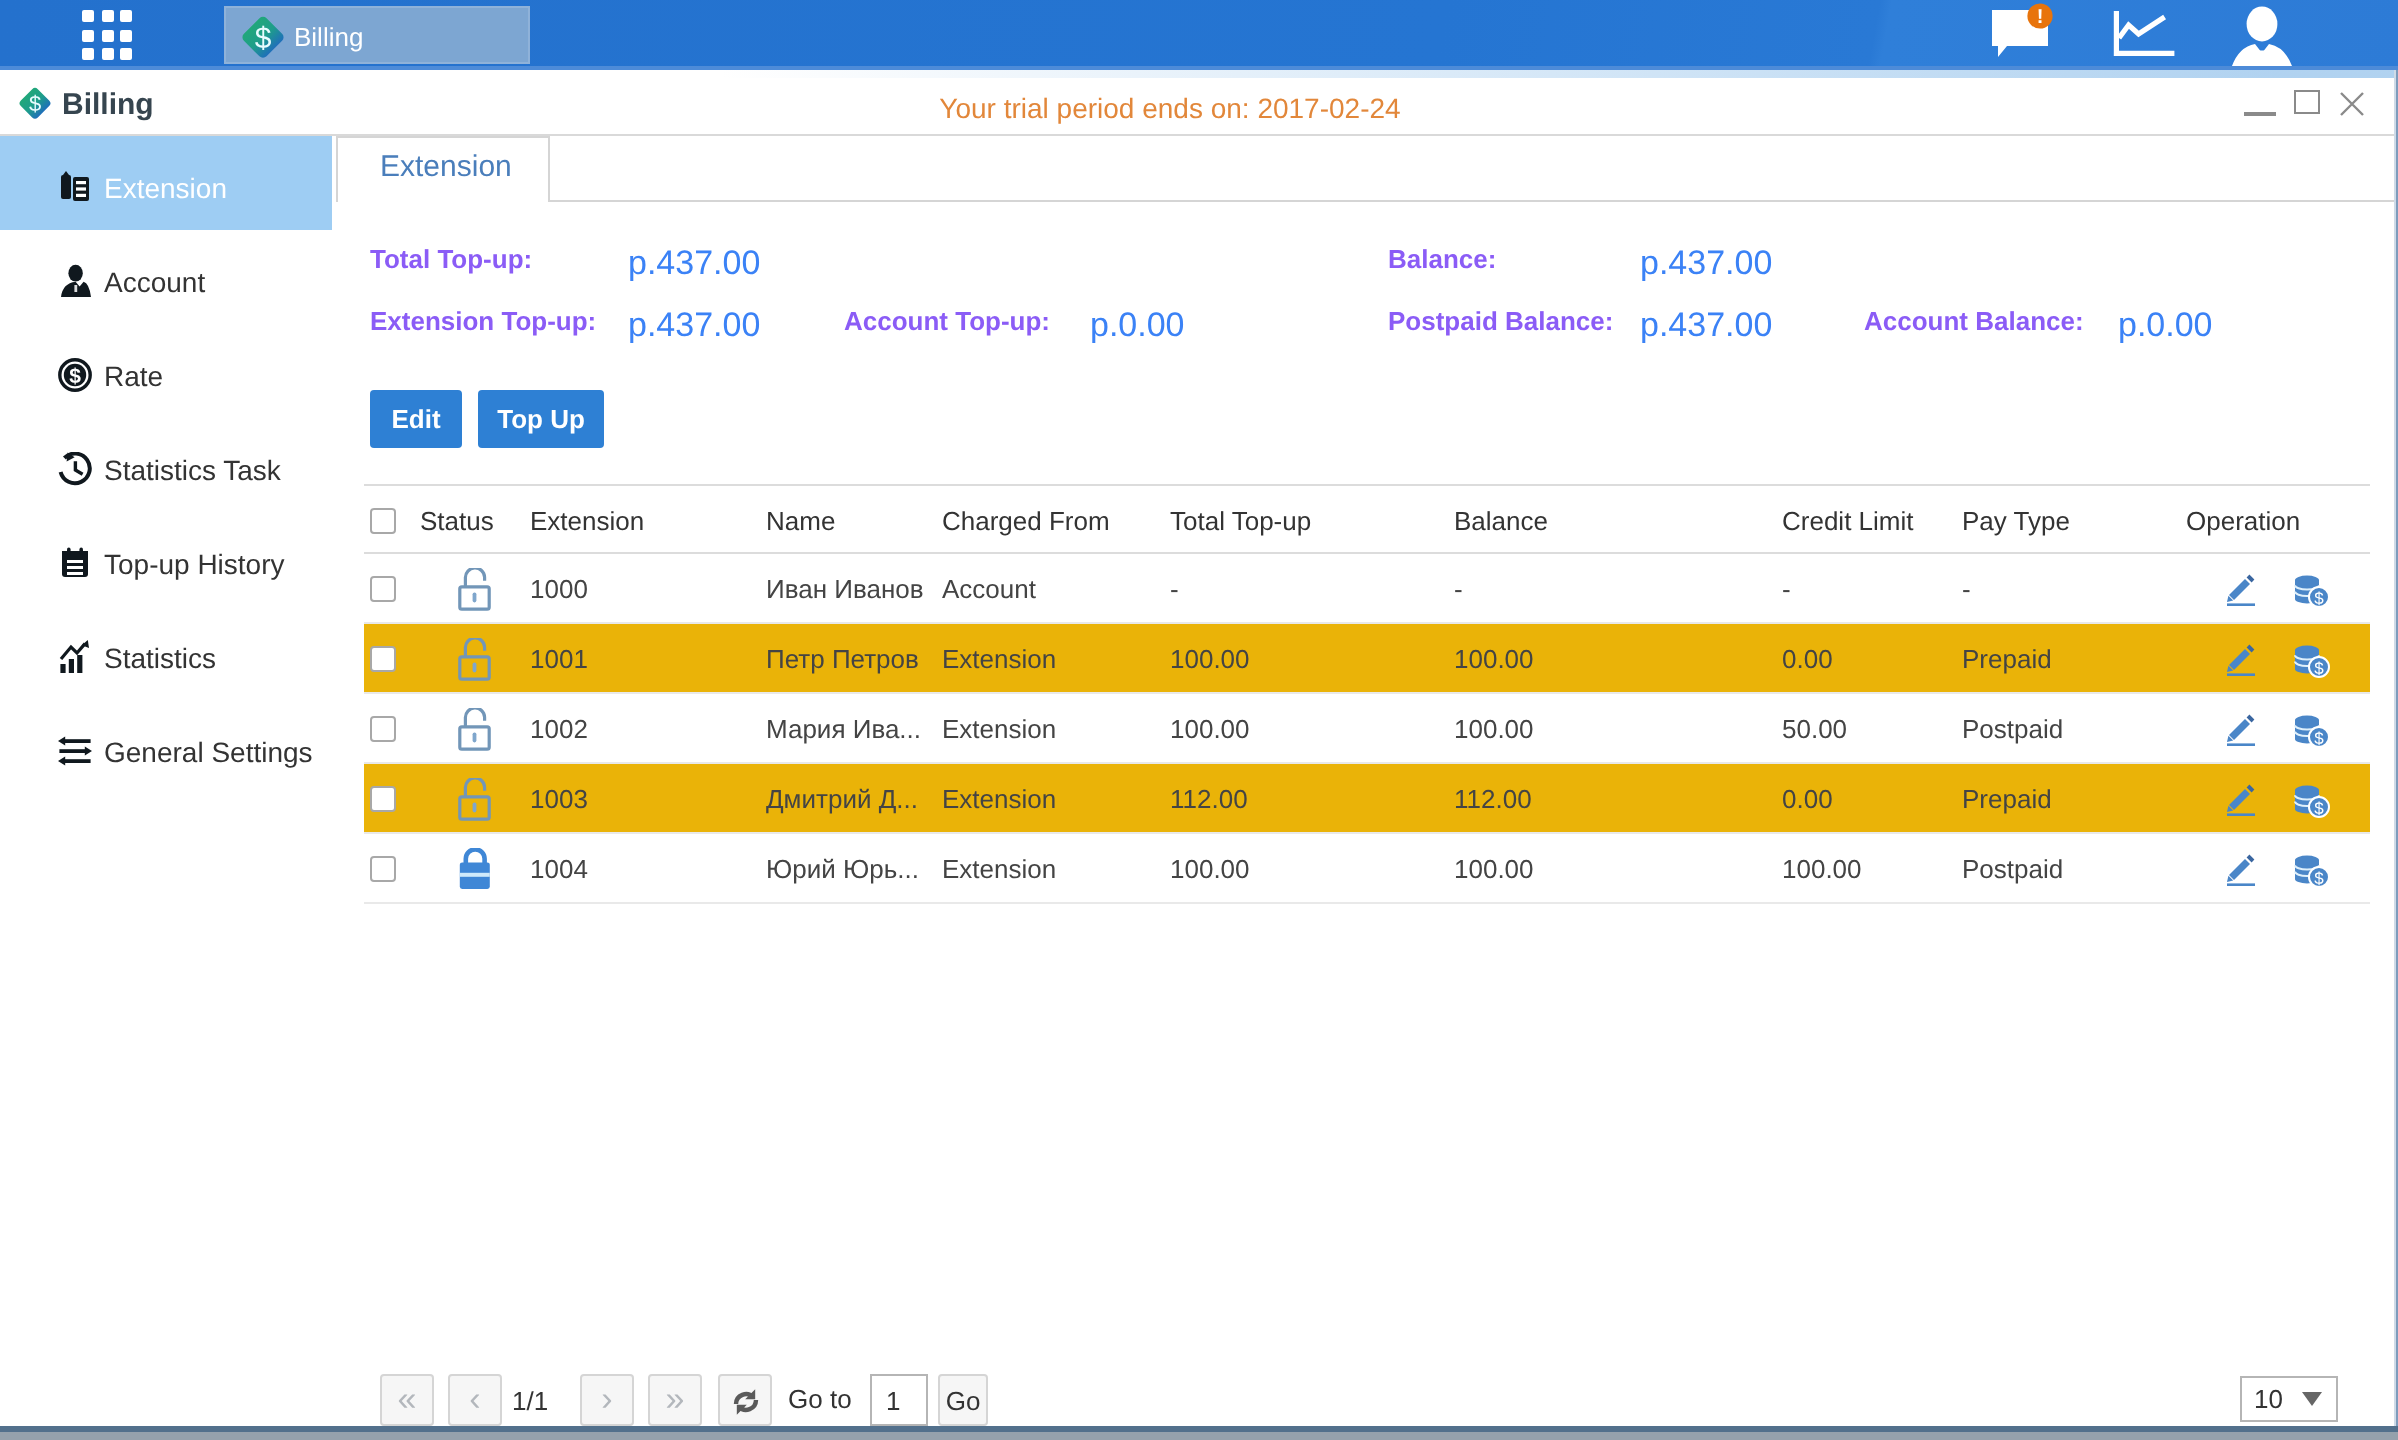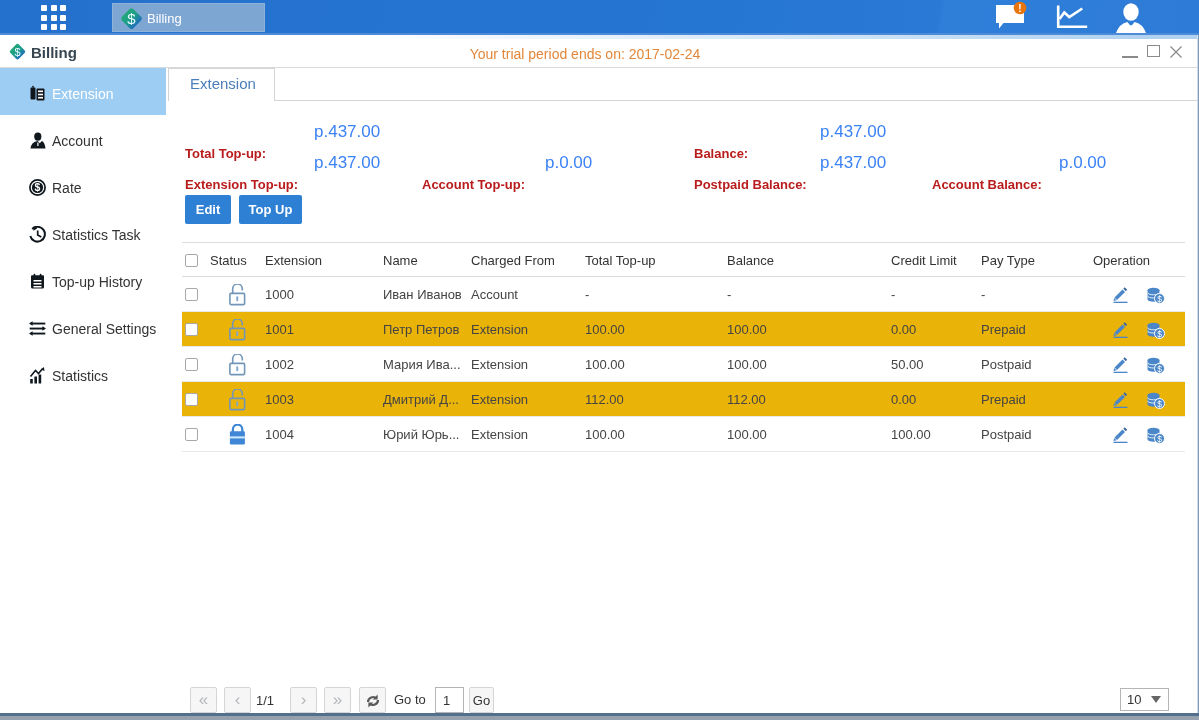--- a/index.html
+++ b/index.html
@@ -35,21 +35,21 @@
 .sitem.sel .txt { color:#fff; }
 
 
 #main { position:absolute; left:168px; top:68px; width:1031px; height:652px; background:#fff; }
 #tabbar { position:absolute; left:0; top:0; width:1031px; height:33px; }
 #tabline { position:absolute; left:0; top:32px; width:1031px; height:1px; background:#d5d5d5; }
 #activetab { position:absolute; left:0; top:0; width:107px; height:33px; background:#fff;
   border:1px solid #d5d5d5; border-bottom:none; }
 #activetab span { position:absolute; left:21px; top:6px; font-size:15px; color:#4a7ebb; }
 
-.slabel { position:absolute; font-size:13px; font-weight:bold; color:#b91c1c;margin-top:24px; }
+.slabel { position:absolute; font-size:13px; font-weight:bold; color:#8b5cf6; }
 .sval { position:absolute; font-size:17px; color:#3b82f6; }
 
 .btn { position:absolute; top:127px; height:29px; background:#2e80d4; color:#fff; font-size:13px; font-weight:bold;
   border-radius:2px; text-align:center; line-height:29px; }
 
 
 #tbl { position:absolute; left:14px; top:174px; width:1003px; }
 #tbl .hrow { position:relative; height:35px; border-top:1px solid #dcdcdc; border-bottom:1px solid #dcdcdc; }
 #tbl .row { position:relative; height:35px; border-bottom:1px solid #e9e9e9; }
 #tbl .row.alt { background:#eab308; }
@@ -196,38 +196,38 @@
         <rect x="4.5" y="0.8" width="1.8" height="3.4" rx="0.9" fill="#10181e"></rect>
         <rect x="10.7" y="0.8" width="1.8" height="3.4" rx="0.9" fill="#10181e"></rect>
         <rect x="4.5" y="7" width="8" height="1.5" fill="#fff"></rect>
         <rect x="4.5" y="10" width="8" height="1.5" fill="#fff"></rect>
         <rect x="4.5" y="13" width="8" height="1.5" fill="#fff"></rect>
       </svg>
       <div class="txt">Top-up History</div>
     </div>
     <div class="sitem">
       <svg class="ic" viewBox="0 0 17 17">
+        <rect x="1.2" y="12" width="2.6" height="4.5" fill="#10181e"></rect>
+        <rect x="5.4" y="9.5" width="2.6" height="7" fill="#10181e"></rect>
+        <rect x="9.6" y="7.5" width="2.6" height="9" fill="#10181e"></rect>
+        <path d="M1.5 9.5 L6.5 3.5 L9.5 6.5 L13.5 1.8" stroke="#10181e" stroke-width="1.6" fill="none"></path>
+        <path d="M14.9 0 l0.6 4 -3.6 -1.4 z" fill="#10181e"></path>
+      </svg>
+      <div class="txt">Statistics</div>
+    </div>
+    <div class="sitem">
+      <svg class="ic" viewBox="0 0 17 17">
         <rect x="1.8" y="2.6" width="14.5" height="1.9" fill="#10181e"></rect>
         <path d="M0 3.5 l3.6 -2.3 v4.6 z" fill="#10181e"></path>
         <rect x="0.7" y="7.6" width="14.5" height="1.9" fill="#10181e"></rect>
         <path d="M17 8.5 l-3.6 -2.3 v4.6 z" fill="#10181e"></path>
         <rect x="1.8" y="12.6" width="14.5" height="1.9" fill="#10181e"></rect>
         <path d="M0 13.5 l3.6 -2.3 v4.6 z" fill="#10181e"></path>
       </svg>
       <div class="txt">General Settings</div>
-    </div>
-    <div class="sitem">
-      <svg class="ic" viewBox="0 0 17 17">
-        <rect x="1.2" y="12" width="2.6" height="4.5" fill="#10181e"></rect>
-        <rect x="5.4" y="9.5" width="2.6" height="7" fill="#10181e"></rect>
-        <rect x="9.6" y="7.5" width="2.6" height="9" fill="#10181e"></rect>
-        <path d="M1.5 9.5 L6.5 3.5 L9.5 6.5 L13.5 1.8" stroke="#10181e" stroke-width="1.6" fill="none"></path>
-        <path d="M14.9 0 l0.6 4 -3.6 -1.4 z" fill="#10181e"></path>
-      </svg>
-      <div class="txt">Statistics</div>
     </div>
   </div>
 
   <div id="main">
     <div id="tabbar">
       <div id="tabline"></div>
       <div id="activetab">
           <span>Extension</span>
         </div>
     </div>

